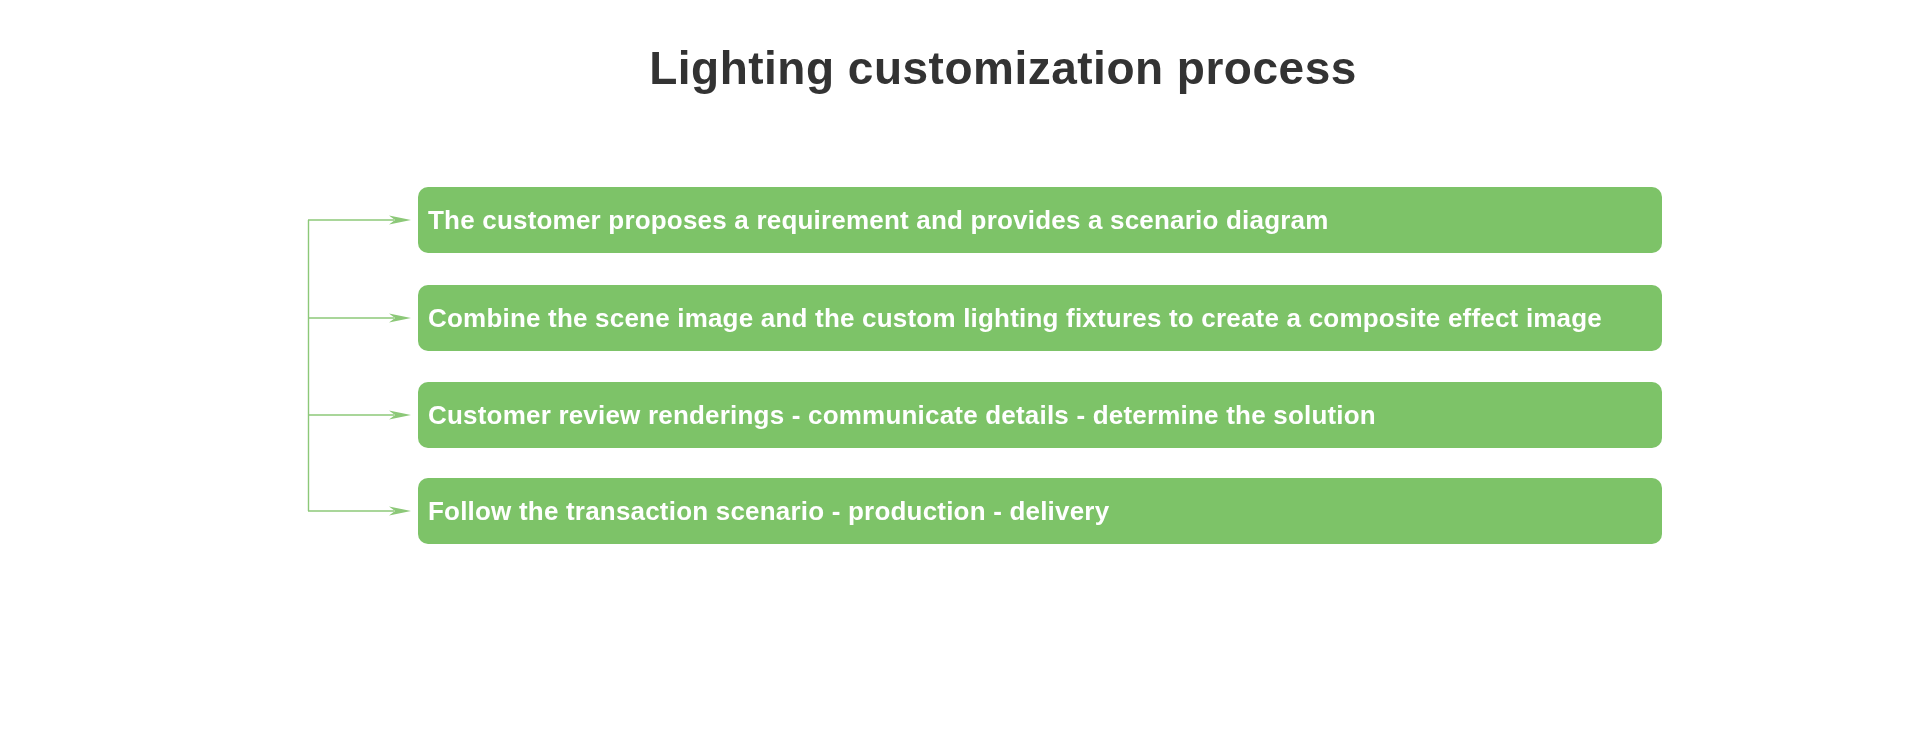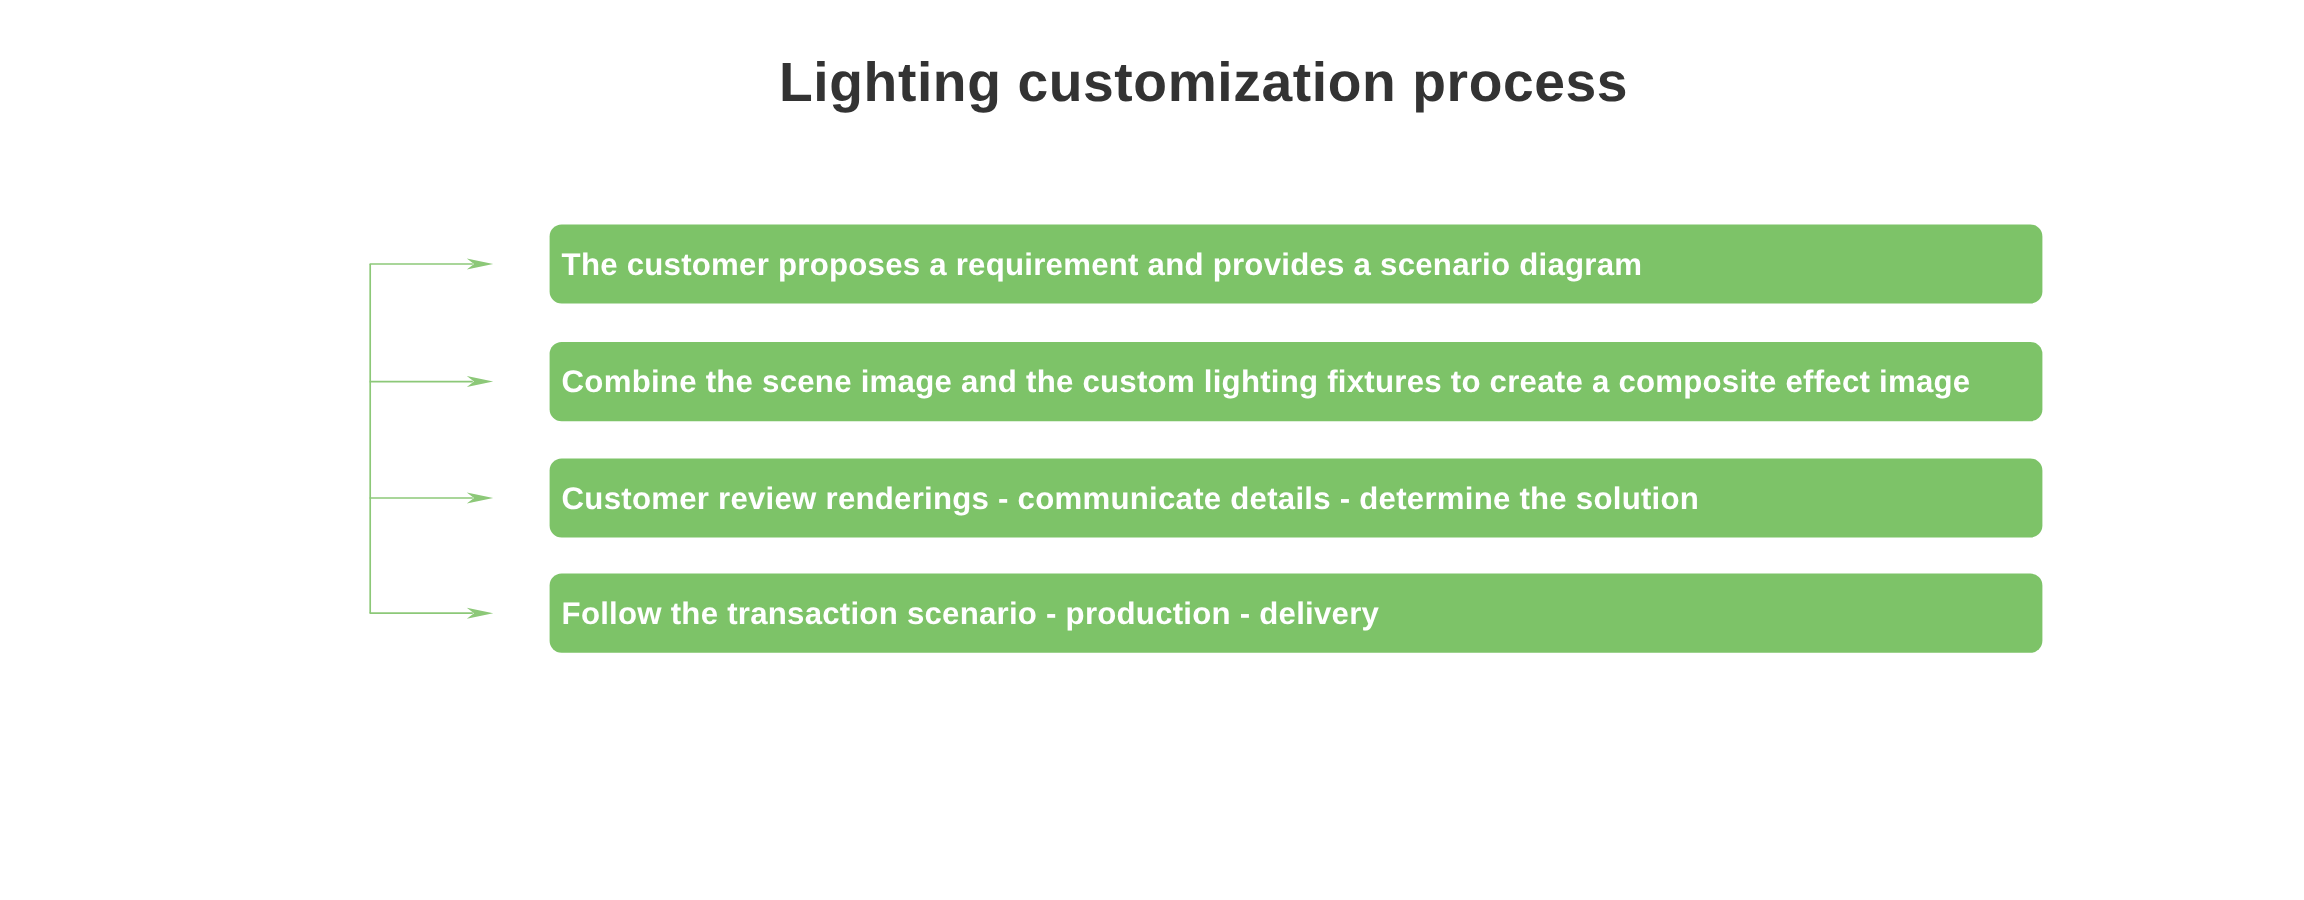--- a/index.html
+++ b/index.html
@@ -50,21 +50,20 @@
   }
   .step {
     position: absolute;
     left: 418px;
     width: 1244px;
     height: 66px;
     background: var(--box_green);
     border-radius: 10px;
     display: flex;
     align-items: flex-start;
-    margin-left: 40px;
   }
   .step .step-label {
     color: var(--box_text);
     font-size: 26px;
     font-weight: bold;
     line-height: 66px;
     padding-left: 10px;
     letter-spacing: 0.2px;
     white-space: nowrap;
   }

